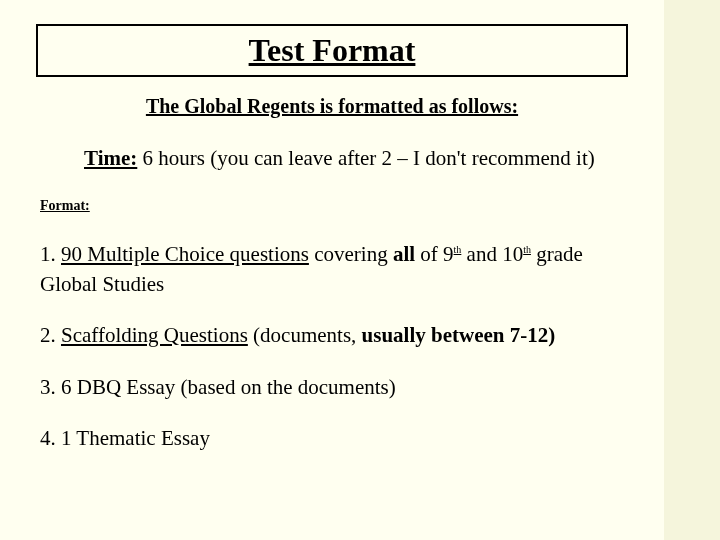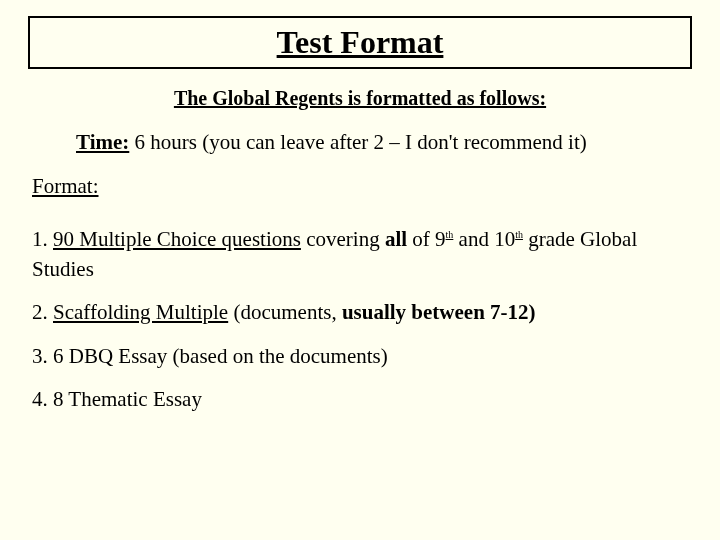--- a/index.html
+++ b/index.html
@@ -10,26 +10,26 @@
 
     body {
       width: 720px;
       height: 540px;
       background-color: #f5f5dc;
       font-family: "Times New Roman", Times, serif;
       overflow: hidden;
     }
 
     .page-container {
-      width: 720px;
+      width: 664px;
       height: 540px;
       background-color: #fffff0;
       display: flex;
       flex-direction: column;
-      padding: 8px;
+      padding: 16px;
     }
 
     .title-box {
       border: 2px solid #000;
       margin: 8px 20px 0 20px;
       padding: 6px 10px;
       text-align: center;
     }
 
     .title-text {
@@ -37,37 +37,37 @@
       font-weight: bold;
       text-decoration: underline;
       color: #000;
       font-family: "Times New Roman", Times, serif;
     }
 
     .content-area {
       padding: 18px 24px 10px 24px;
       display: flex;
       flex-direction: column;
-      gap: 4px;
+      gap: 12px;
     }
 
     .subtitle {
       text-align: center;
       font-size: 20px;
       font-weight: bold;
       text-decoration: underline;
       margin-bottom: 14px;
       font-family: "Times New Roman", Times, serif;
     }
 
     .section-label {
-      font-size: 21px;
-      font-weight: normal;
+      font-size: 14px;
+      font-weight: bold;
       text-decoration: underline;
-      margin-bottom: 14px;
+      margin-bottom: 6px;
       font-family: "Times New Roman", Times, serif;
     }
 
     .time-line {
       font-size: 21px;
       margin-bottom: 14px;
       line-height: 1.35;
       font-family: "Times New Roman", Times, serif;
     }
 
@@ -118,25 +118,25 @@
 
     <div class="format-section">
       <div class="section-label">Format:</div>
     </div>
 
     <div class="list-item">
       1. <u>90 Multiple Choice questions</u> covering <strong>all</strong> of 9<sup>th</sup> and 10<sup>th</sup> grade Global Studies
     </div>
 
     <div class="list-item">
-      2. <u>Scaffolding Multiple</u> (documents, <strong>usually between 7-12)</strong>
+      2. <u>Scaffolding Questions</u> (documents, <strong>usually between 7-12)</strong>
     </div>
 
     <div class="list-item">
       3. 6 DBQ Essay (based on the documents)
     </div>
 
     <div class="list-item">
-      4. 8 Thematic Essay
+      4. 1 Thematic Essay
     </div>
 
   </div>
 </div>
 
 </body></html>

